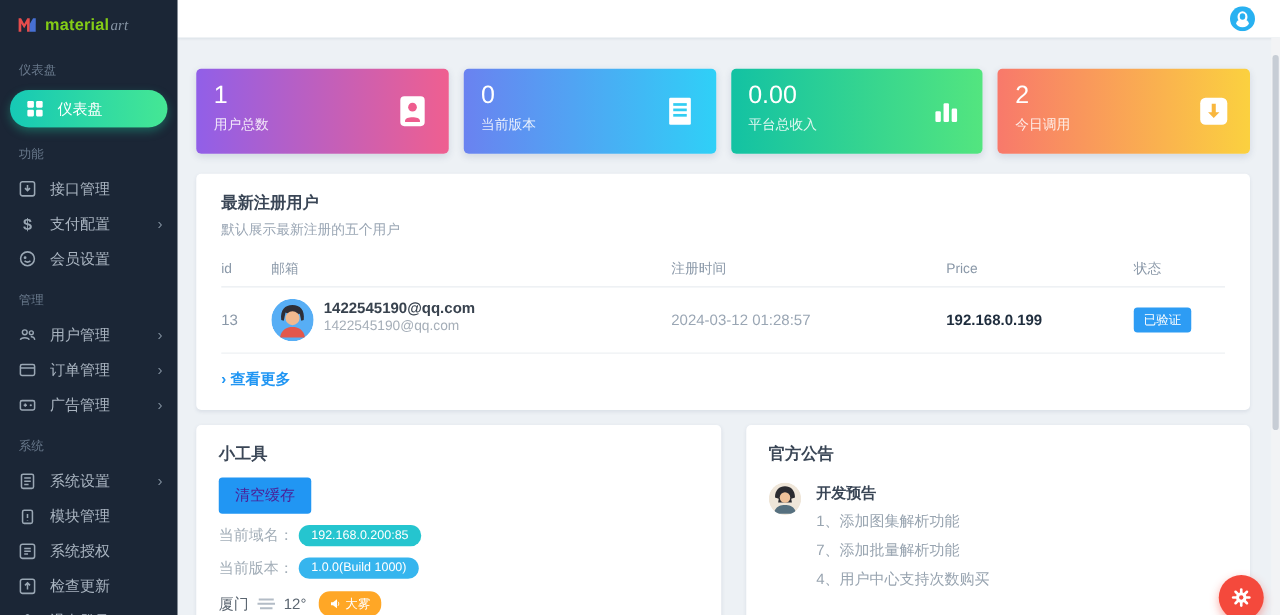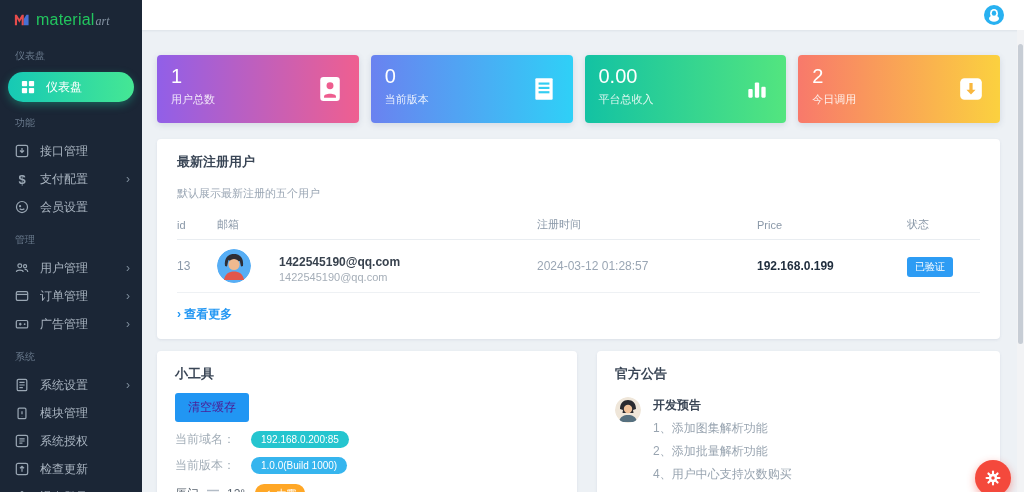--- a/index.html
+++ b/index.html
@@ -4,21 +4,21 @@
 <style>
   * { margin:0; padding:0; box-sizing:border-box; }
   html,body { background:#dfe4ea; }
   body { font-family:"Liberation Sans","DejaVu Sans",sans-serif; }
   .frame { position:relative; width:1024px; height:492px; background:#edf1f5; overflow:hidden; margin:0 auto; }
 
   
   .sidebar { position:absolute; left:0; top:0; width:142px; height:492px; background:#1b2636; z-index:5; }
   .logo { display:flex; align-items:center; gap:6px; padding:11px 14px 8px; cursor:pointer; }
   .logo .m-mark { width:16px; height:14px; flex:0 0 auto; }
-  .brand-bold { color:#22c55e; font-weight:normal; font-size:16px; letter-spacing:.2px; }
+  .brand-bold { color:#84cc16; font-weight:bold; font-size:13px; letter-spacing:.2px; }
   .brand-script { color:#8795a5; font-style:italic; font-size:12px; font-family:"Liberation Serif","DejaVu Serif",serif; margin-left:1px; }
   .sec-label { color:#68788b; font-size:10px; padding:12px 15px 7px; }
   .side-item { display:flex; align-items:center; gap:11px; height:28px; padding:0 12px 0 15px; color:#a9b4c0; font-size:12px; cursor:pointer; }
   .side-item .ic { width:14px; height:14px; flex:0 0 auto; display:flex; align-items:center; justify-content:center; color:#9aa7b4; }
   .side-item .ic svg { width:14px; height:14px; }
   .side-item .lbl { flex:1; white-space:nowrap; overflow:hidden; }
   .chev { color:#7d8b9a; font-size:12px; line-height:1; }
   .chev::after { content:"›"; }
   .side-item.active { margin:2px 8px; height:30px; padding:0 10px 0 13px; border-radius:16px; color:#fff;
       box-shadow:0 3px 8px rgba(30,210,160,.35); }
@@ -40,43 +40,43 @@
   .cards { display:flex; gap:12px; margin-top:25px; }
   .card { flex:1; height:68px; border-radius:4px; color:#fff; position:relative; padding:10px 14px; box-shadow:0 2px 6px rgba(60,80,120,.15); }
   .card .val { font-size:20px; font-weight:400; line-height:1.15; }
   .card .cap { font-size:11px; opacity:.85; margin-top:4px; }
   .card .cicon { position:absolute; right:16px; top:50%; transform:translateY(-50%); width:26px; height:26px; }
 
   
   .panel { background:#fff; border-radius:4px; box-shadow:0 1px 3px rgba(60,80,120,.10); }
   .panel-users { margin-top:16px; padding:14px 20px 10px; }
   .p-title { font-size:13px; font-weight:bold; color:#3a4656; }
-  .p-sub { font-size:11px; color:#9aa6b4; margin-top:15px; }
+  .p-sub { font-size:11px; color:#9aa6b4; margin-top:5px; }
 
   .tbl { margin-top:12px; }
   .tr { display:grid; grid-template-columns:40px 320px 220px 150px 1fr; align-items:center; }
   .tr.head { padding:4px 0 7px; border-bottom:1px solid #e9edf1; }
   .th { font-size:11px; color:#8a98a8; }
   .tr.data { padding:9px 0; border-bottom:1px solid #eef1f4; }
   .td-id { font-size:12px; color:#8a98a8; }
-  .td-mail { display:flex; align-items:flex-end; gap:28px; }
+  .td-mail { display:flex; align-items:flex-start; gap:8px; }
   .avatar { width:34px; height:34px; border-radius:50%; overflow:hidden; flex:0 0 auto; }
   .mail-main { font-size:12px; font-weight:bold; color:#38424e; }
   .mail-sub { font-size:11px; color:#a5aeb8; margin-top:2px; }
   .td-time { font-size:12px; color:#9aa6b4; }
   .td-price { font-size:12px; font-weight:bold; color:#1f2d3d; }
   .badge-blue { display:inline-block; background:#2d9cf4; color:#fff; font-size:10px; padding:3px 8px; border-radius:3px; }
   .more-row { padding:11px 0 6px; }
   .more-link { color:#2196f3; font-size:12px; font-weight:bold; cursor:pointer; }
   .more-link::before { content:"› "; }
 
   .bottom { display:flex; gap:20px; margin-top:12px; align-items:flex-start; }
   .panel-tools { width:420px; padding:14px 18px 14px; }
   .btn-primary { display:inline-block; margin-top:10px; background:#2196f3; color:#4c1d95; font-size:12px; padding:6px 13px; border-radius:3px; border:none; cursor:pointer; }
-  .tool-row { display:flex; align-items:center; margin-top:9px; font-size:12px; color:#a3aeb8;gap:12px; }
+  .tool-row { display:flex; align-items:center; margin-top:9px; font-size:12px; color:#a3aeb8; }
   .pill { color:#fff; font-size:10px; padding:3px 10px; border-radius:9px; margin-left:4px; }
   .pill.teal { background:#25c5cf; }
   .pill.lblue { background:#36b5ee; }
   .weather-row { display:flex; align-items:center; gap:6px; margin-top:10px; font-size:12px; color:#5a6570; }
   .pill.orange { background:#ffa726; display:inline-flex; align-items:center; gap:4px; padding:3px 9px; }
   .fog-ic { width:16px; height:12px; }
 
   .panel-news { flex:1; padding:14px 18px; min-height:230px; }
   .news-item { display:flex; gap:12px; margin-top:14px; }
   .n-avatar { width:26px; height:26px; border-radius:50%; overflow:hidden; flex:0 0 auto; }
@@ -354,21 +354,21 @@
             <svg viewBox="0 0 26 26">
                 <circle cx="13" cy="13" r="13" fill="#efe6d9"></circle>
                 <path d="M5 12c0-6 3.5-9 8-9s8 3 8 9l-3 1 .5 3h-11l.5-3z" fill="#2b2b30"></path>
                 <circle cx="13" cy="12" r="4.2" fill="#f0c29a"></circle>
                 <path d="M4 25c1-5.5 4.8-7 9-7s8 1.5 9 7z" fill="#56707f"></path>
               </svg>
           </span>
           <div class="n-body">
             <div class="n-title">开发预告</div>
             <div class="n-line">1、添加图集解析功能</div>
-            <div class="n-line">2、添加批量解析功能</div>
+            <div class="n-line">7、添加批量解析功能</div>
             <div class="n-line">4、用户中心支持次数购买</div>
 
           </div>
         </div>
 
       </div>
     </div>
   </div>
 
   <div class="fab">

